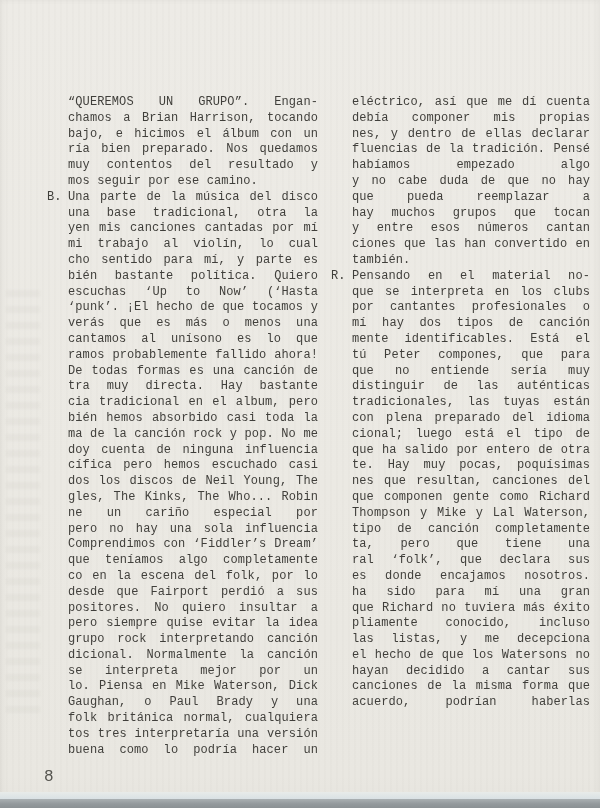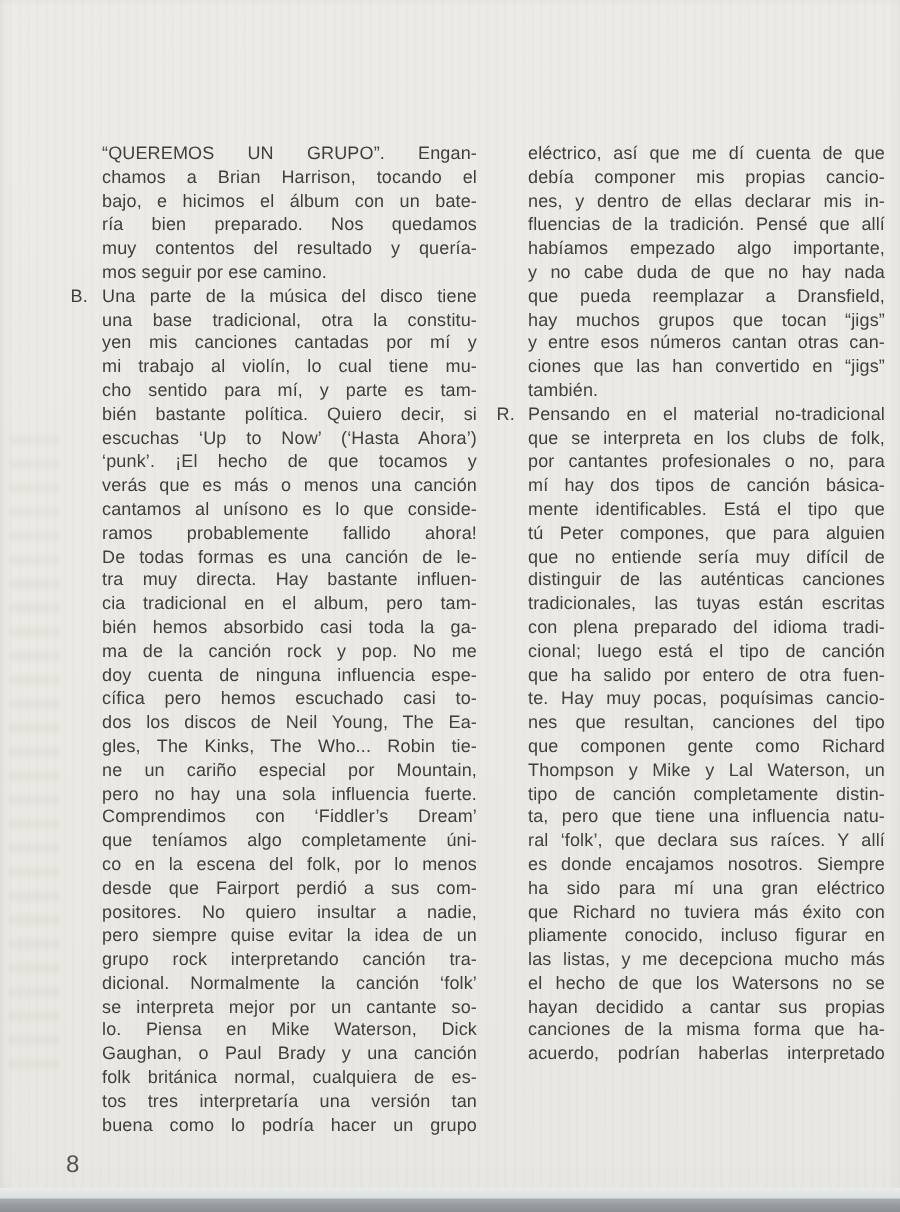--- a/index.html
+++ b/index.html
@@ -10,20 +10,21 @@
     overflow: hidden;
     font-family: "Liberation Sans", "DejaVu Sans", sans-serif;
     background: #e7e5df;
   }
   .scan-page {
     position: relative;
     width: 600px;
     height: 808px;
     background: linear-gradient(180deg, #edebe6 0%, #ebe9e3 60%, #e9e7e1 96%, #e6e4de 100%);
     box-shadow: inset -3px 0 6px rgba(0,0,0,0.03), inset 3px 0 6px rgba(0,0,0,0.03);
+    font-family: Liberation Mono, monospace;
   }
   
   .scan-texture {
     position: absolute;
     inset: 0;
     background: repeating-linear-gradient(90deg,
       rgba(120,115,105,0.025) 0 2px,
       rgba(255,255,255,0.0) 2px 6px);
     pointer-events: none;
   }

